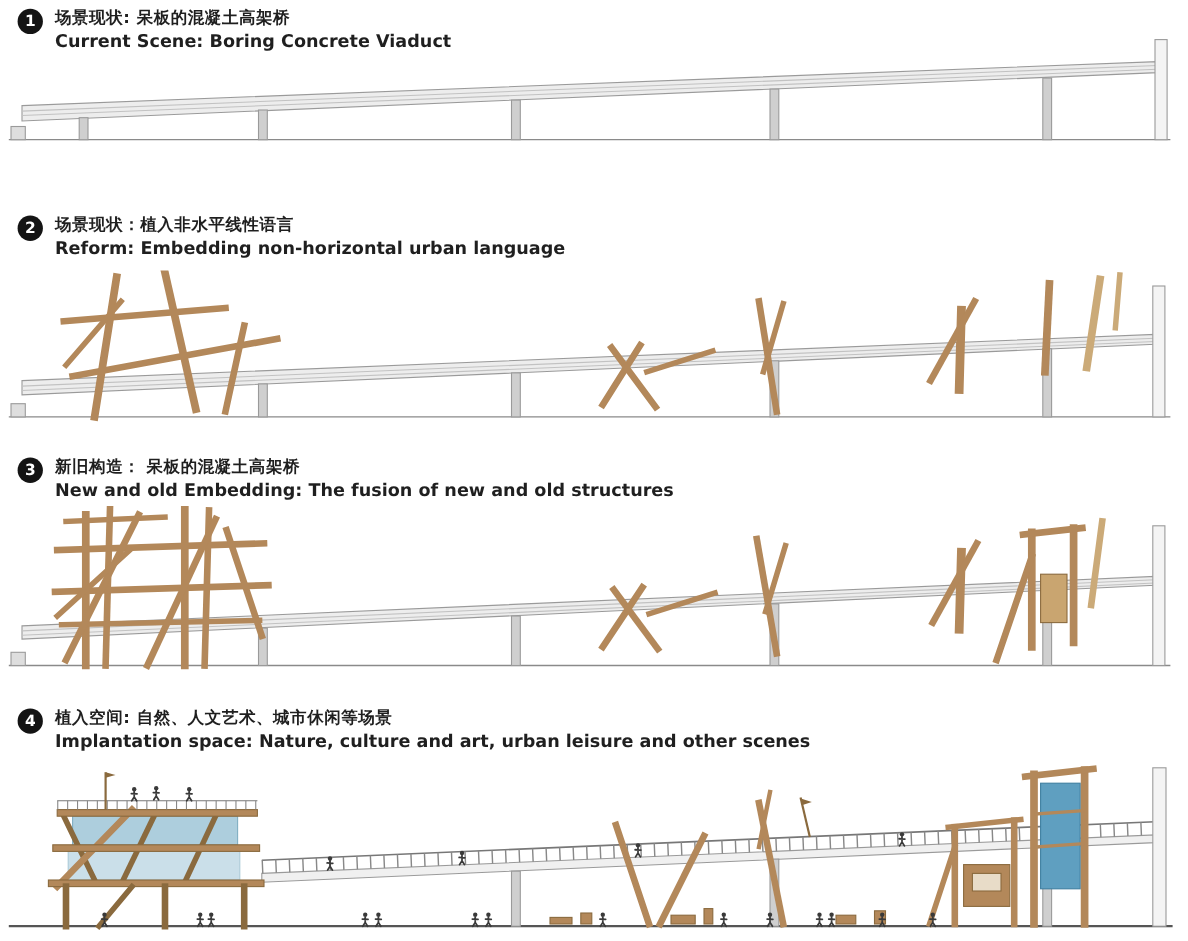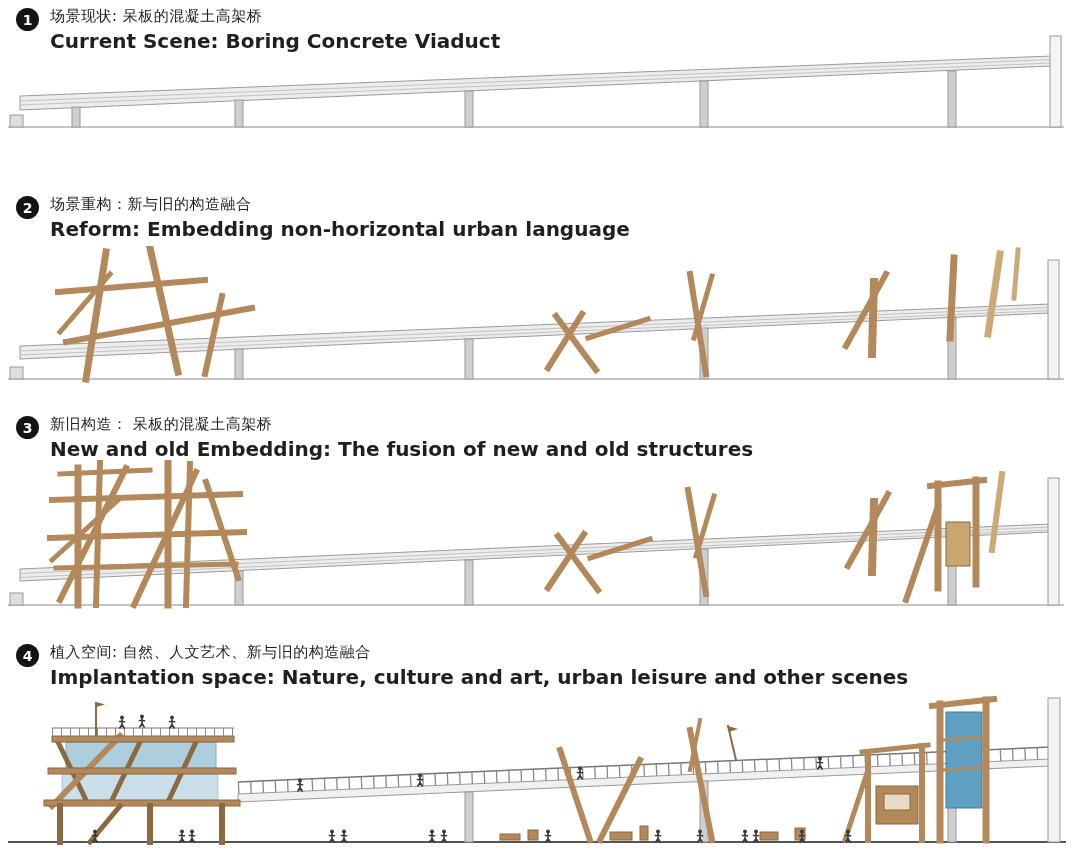--- a/index.html
+++ b/index.html
@@ -2,22 +2,22 @@
 <html><head>
 <meta charset="utf-8">
 <style>
   html,body{margin:0;padding:0;background:#ffffff;}
   body{width:1080px;height:855px;font-family:"DejaVu Sans","Liberation Sans",sans-serif;}
   .page{position:relative;width:1080px;height:855px;background:#fff;overflow:hidden;}
   .section-header{position:absolute;left:16px;display:flex;gap:11px;align-items:flex-start;}
   .badge{width:23px;height:23px;border-radius:50%;background:#141414;color:#fff;font-weight:bold;
          font-size:14px;display:flex;align-items:center;justify-content:center;flex:0 0 23px;margin-top:2px;}
   .titles{line-height:1.4;color:#1f1f1f;}
-  .title-zh{font-size:15px;font-weight:400;letter-spacing:.5px;}
-  .title-en{font-size:20px;font-weight:700;}
+  .title-zh{font-size:15px;font-weight:700;letter-spacing:.5px;}
+  .title-en{font-size:16px;font-weight:700;}
   .illus{position:absolute;left:0;}
   svg{display:block;}
 </style>
 </head>
 <body>
 
 <div class="page">
 
   <div class="section-header" style="top:6px">
     <div class="badge">
@@ -50,21 +50,21 @@
     </g>
 
     <rect x="1050" y="6" width="11" height="91" fill="#f4f4f4" stroke="#9a9a9a"></rect>
   </svg>
 
   <div class="section-header" style="top:194px">
     <div class="badge">
       <span>2</span>
     </div>
     <div class="titles">
-      <div class="title-zh">场景重构：新与旧的构造融合</div>
+      <div class="title-zh">场景现状：植入非水平线性语言</div>
       <div class="title-en">Reform: Embedding non-horizontal urban language</div>
     </div>
   </div>
 
   <svg class="illus" style="top:246px" width="1080" height="140" viewBox="0 0 1080 140">
     <line x1="8" y1="133" x2="1064" y2="133" stroke="#8a8a8a" stroke-width="1.2"></line>
     <rect x="10" y="121" width="13" height="12" fill="#dedede" stroke="#9a9a9a"></rect>
     <g>
       <polygon points="20,100 1050,58 1050,67 20,113" fill="#ededed" stroke="#9a9a9a" stroke-width="1"></polygon>
       <line x1="20" y1="105" x2="1050" y2="61.5" stroke="#c2c2c2" stroke-width="1"></line>
@@ -163,21 +163,21 @@
       <line x1="1002" y1="14" x2="992" y2="90" stroke-width="6" stroke="#cbaa78"></line>
     </g>
     <rect x="946" y="62" width="24" height="44" fill="#c9a570" stroke="#8a6a3e"></rect>
   </svg>
 
   <div class="section-header" style="top:642px">
     <div class="badge">
       <span>4</span>
     </div>
     <div class="titles">
-      <div class="title-zh">植入空间: 自然、人文艺术、新与旧的构造融合</div>
+      <div class="title-zh">植入空间: 自然、人文艺术、城市休闲等场景</div>
       <div class="title-en">Implantation space: Nature, culture and art, urban leisure and other scenes</div>
     </div>
   </div>
 
   <svg class="illus" style="top:690px" width="1080" height="160" viewBox="0 0 1080 160">
     <defs>
       <g id="person" stroke="#3a3a3a" stroke-width="1.6" stroke-linecap="round">
         <circle cx="0" cy="-10.5" r="2" fill="#3a3a3a" stroke="none"></circle>
         <path d="M0,-8.5 L0,-3.5 M0,-3.5 L-2.2,0 M0,-3.5 L2.2,0 M-2.6,-6.5 L2.6,-6.2" fill="none"></path>
       </g>

